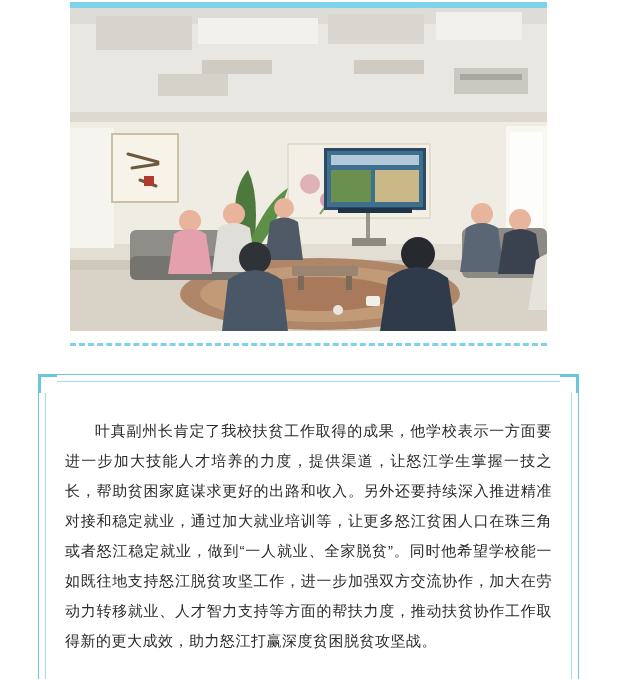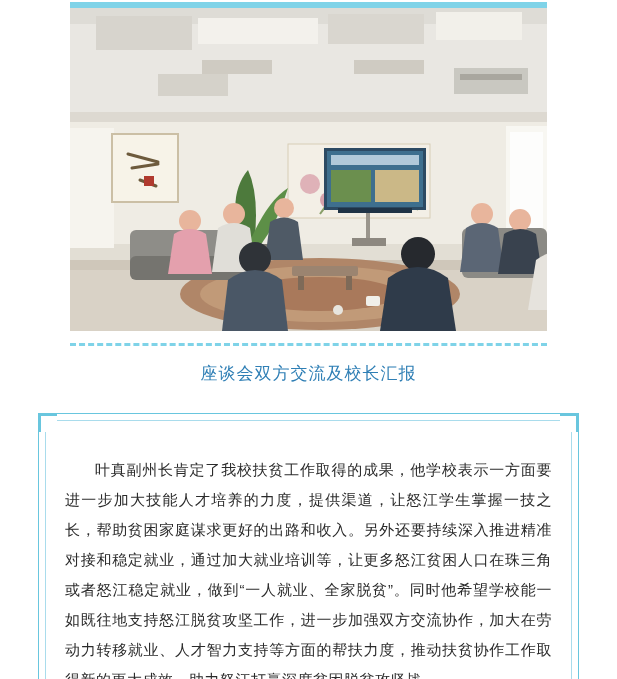--- a/index.html
+++ b/index.html
@@ -207,21 +207,20 @@
           <rect x="228" y="268" width="6" height="14" fill="#7e6a58"></rect>
           <rect x="276" y="268" width="6" height="14" fill="#7e6a58"></rect>
 
           <rect x="296" y="288" width="14" height="10" rx="2" fill="#f0efe9"></rect>
           <circle cx="268" cy="302" r="5" fill="#e7e5de"></circle>
         </svg>
       </div>
     </div>
 
     <div class="caption-rule"></div>
-    <div class="caption">座谈会双方交流及校长汇报</div>
   </div>
 
   <div class="text-card-wrap">
     <div class="text-card">
       <span class="corner tl"></span>
       <span class="corner tr"></span>
 
       <p class="body-text">叶真副州长肯定了我校扶贫工作取得的成果，他学校表示一方面要进一步加大技能人才培养的力度，提供渠道，让怒江学生掌握一技之长，帮助贫困家庭谋求更好的出路和收入。另外还要持续深入推进精准对接和稳定就业，通过加大就业培训等，让更多怒江贫困人口在珠三角或者怒江稳定就业，做到“一人就业、全家脱贫”。同时他希望学校能一如既往地支持怒江脱贫攻坚工作，进一步加强双方交流协作，加大在劳动力转移就业、人才智力支持等方面的帮扶力度，推动扶贫协作工作取得新的更大成效，助力怒江打赢深度贫困脱贫攻坚战。</p>
     </div>
   </div>

